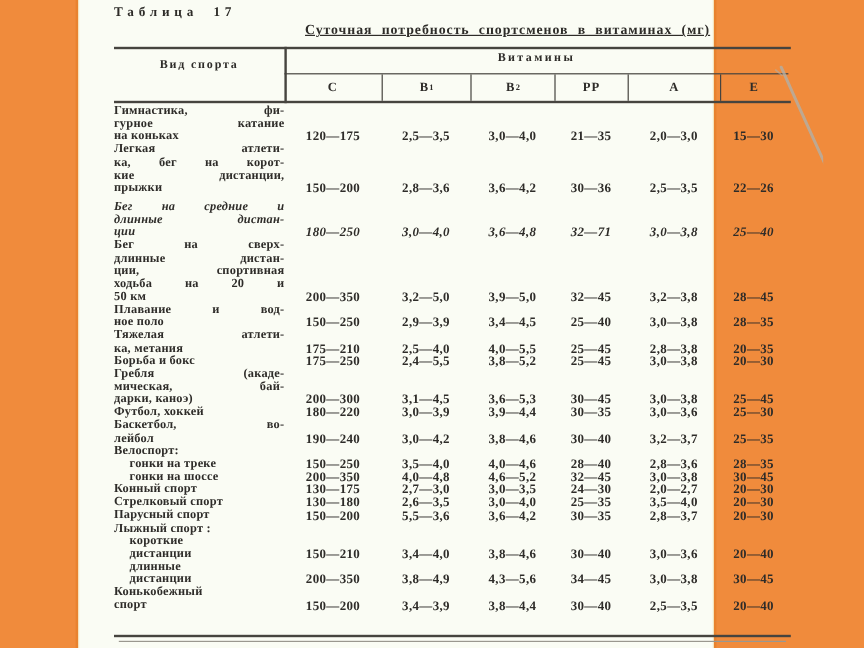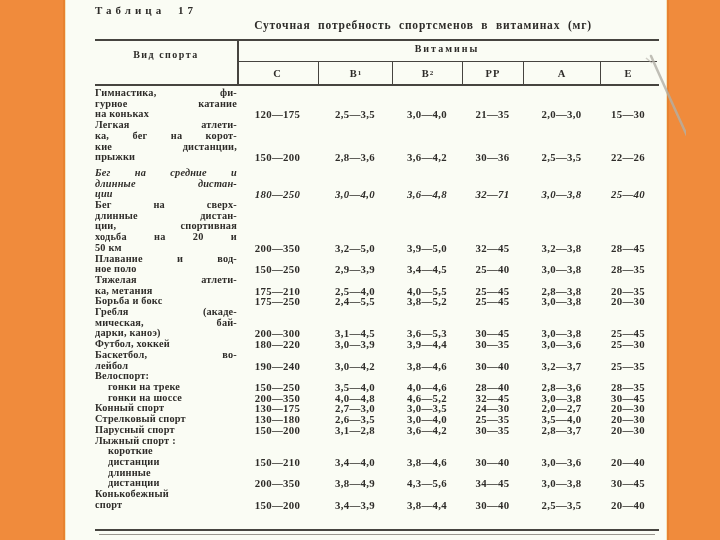--- a/index.html
+++ b/index.html
@@ -4,35 +4,35 @@
 <style>
   html,body{margin:0;padding:0;}
   body{
     width:720px;height:540px;overflow:hidden;
     font-family:"Liberation Serif","DejaVu Serif",serif;
     background:#f08b3c;
     position:relative;
   }
   .stage{position:absolute;inset:0;}
   .paper{
-    position:absolute;top:0;bottom:0;left:66px;width:600px;
+    position:absolute;top:0;bottom:0;left:66px;width:528px;
     background:#fafcf4;
     box-shadow:-1px 0 0 #f5e3bd,-3px 0 0 #e8822f,1px 0 0 #f5e3bd,3px 0 0 #e8822f;
     color:#2e2c29;
   }
   
   .tbl-label{
     position:absolute;left:29px;top:4px;
     font-size:11px;font-weight:bold;letter-spacing:4px;word-spacing:6px;
     white-space:nowrap;
   }
   .tbl-title{
     position:absolute;left:120px;top:19px;width:474px;
     font-size:11.5px;font-weight:bold;letter-spacing:.8px;word-spacing:4px;
-    text-align:center;white-space:nowrap;
+    text-align:center;white-space:nowrap;text-decoration:underline;
   }
   .line{position:absolute;background:#46443f;}
   .l-top{left:29px;top:39px;width:564px;height:1.5px;}
   .l-mid{left:171px;top:61px;width:420px;height:1px;}
   .l-thick{left:29px;top:84px;width:564px;height:2px;}
   .l-bottom{left:29px;top:529px;width:564px;height:2px;}
   .l-bottom2{left:33px;top:534px;width:556px;height:1px;background:#9a978f;}
   .v-div{left:171px;top:39px;width:2px;height:47px;}
   .hdr-sport{
     position:absolute;left:29px;top:49px;width:142px;
@@ -309,21 +309,21 @@
           <div class="val c3">25—35</div>
           <div class="val c4">3,5—4,0</div>
           <div class="val c5">20—30</div>
         </div>
 
   <div class="row">
     <div class="name">
             <div class="nline">Парусный спорт</div>
           </div>
   <div class="val c0">150—200</div>
-          <div class="val c1">3,1—2,8</div>
+          <div class="val c1">5,5—3,6</div>
           <div class="val c2">3,6—4,2</div>
           <div class="val c3">30—35</div>
           <div class="val c4">2,8—3,7</div>
           <div class="val c5">20—30</div>
         </div>
 
   <div class="row">
     <div class="name">
             <div class="nline">Лыжный спорт :</div>
           </div>

